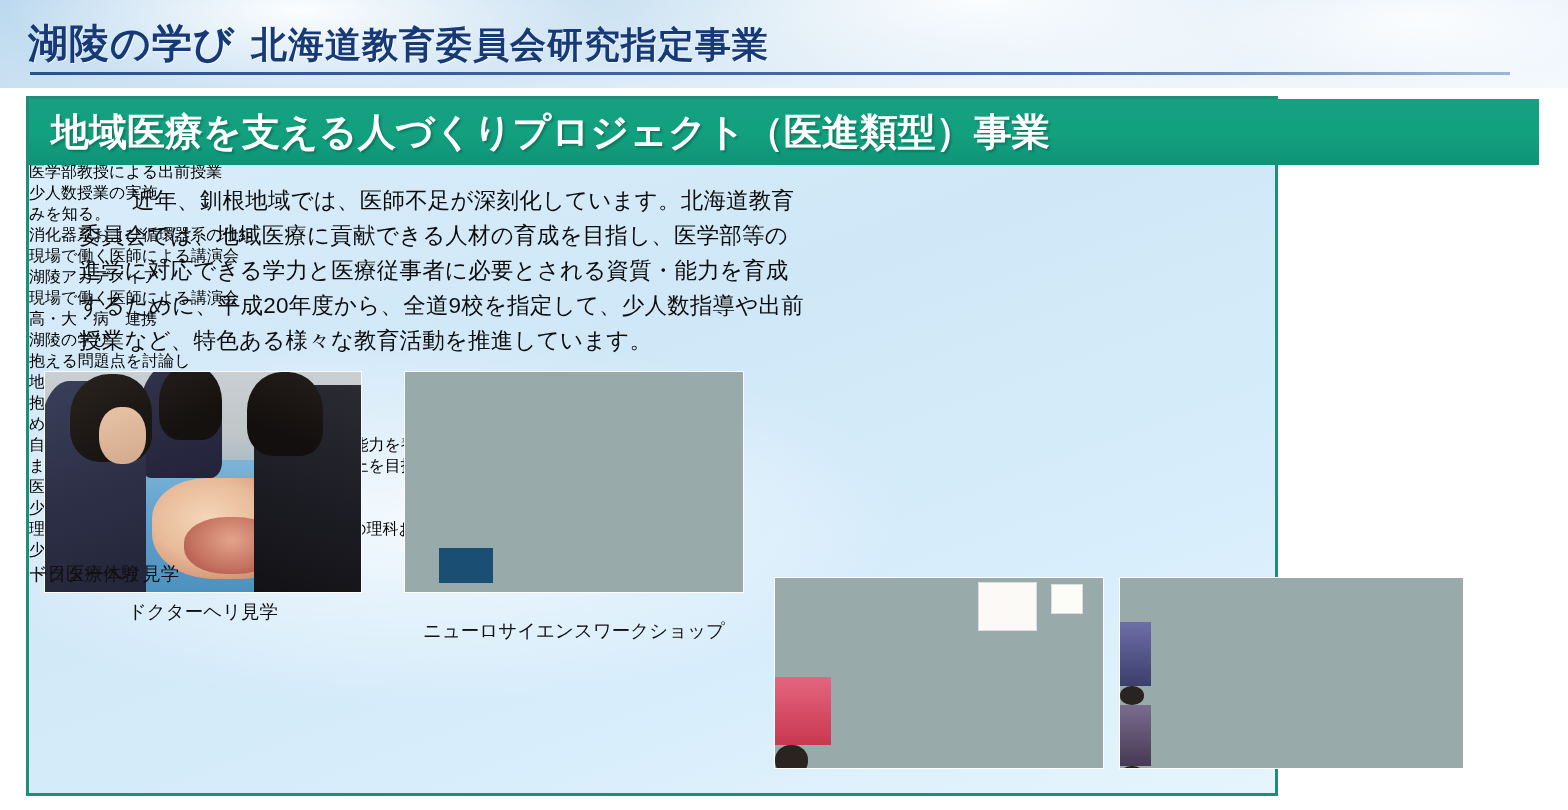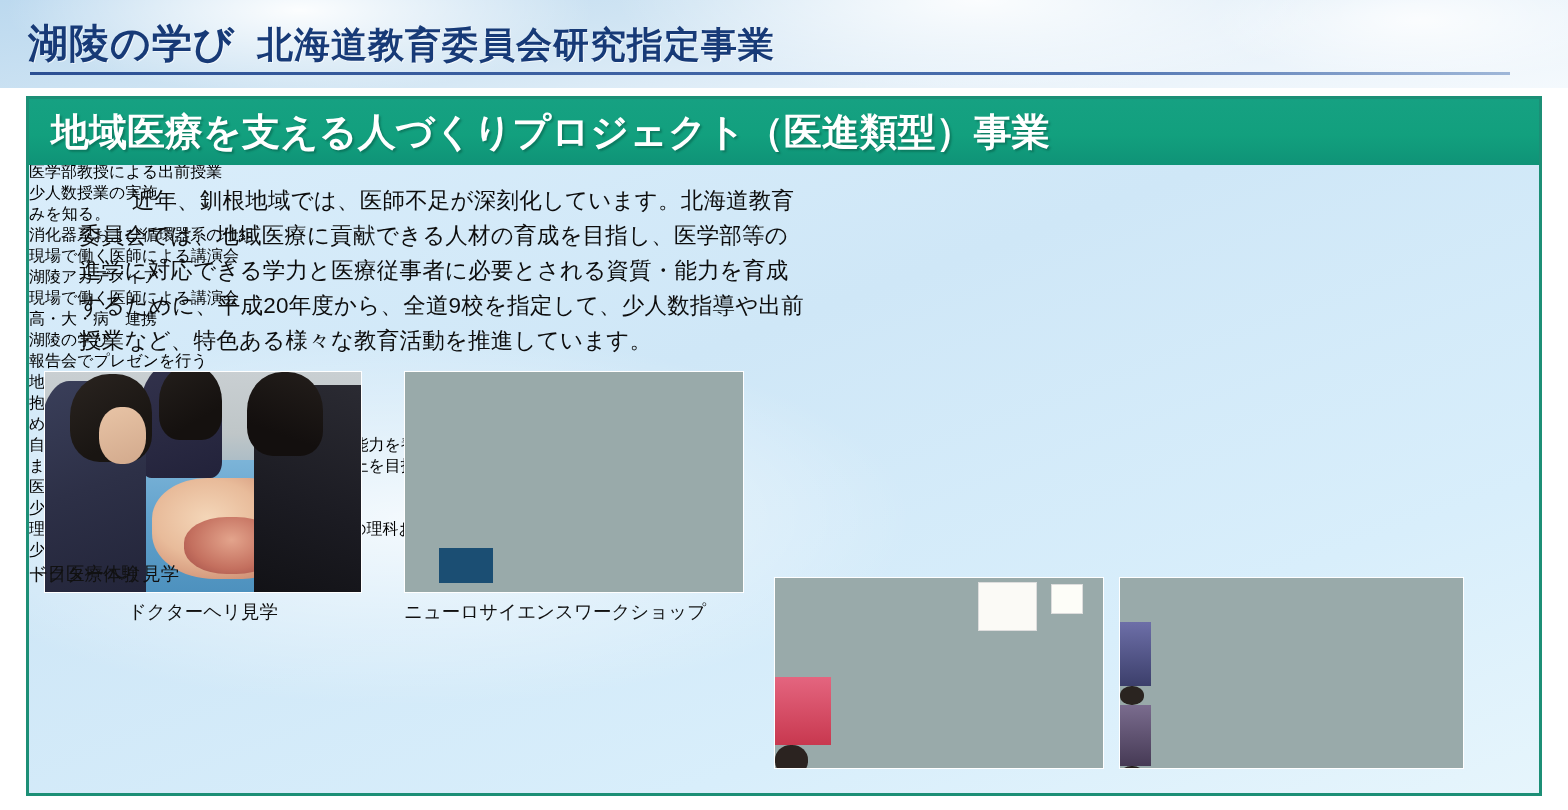--- a/index.html
+++ b/index.html
@@ -20,29 +20,29 @@
       radial-gradient(ellipse 300px 90px at 1420px 20px, rgba(255,255,255,0.8) 0%, rgba(255,255,255,0) 70%),
       linear-gradient(170deg, #bcd9ef 0%, #cfe4f3 35%, #e8f2fa 70%, #f4f9fd 100%);
   }
   .header-title {
     position: absolute; left: 28px; top: 16px;
     font-size: 40px; font-weight: bold; letter-spacing: 1px;
     color: #173a77; white-space: nowrap;
     font-family: "Liberation Serif", "DejaVu Serif", serif;
     text-shadow: 1px 1px 0 rgba(255,255,255,0.6);
   }
-  .header-title .part2 { margin-left: 22px; font-size: 36px; }
+  .header-title .part2 { margin-left: 16px; font-size: 36px; }
   .header-rule {
     position: absolute; left: 30px; top: 72px; width: 1480px; height: 3px;
     background: linear-gradient(90deg, #2b4f93 0%, #4a6fae 70%, #9fb7d8 100%);
   }
 
   
   .outer-frame {
-    position: absolute; left: 26px; top: 96px; width: 1516px; height: 700px;
+    position: absolute; left: 26px; top: 96px; width: 1252px; height: 700px;
     border: 3px solid #1c8f76;
     background:
       radial-gradient(ellipse 700px 260px at 380px 420px, rgba(255,255,255,0.75) 0%, rgba(255,255,255,0) 72%),
       linear-gradient(160deg, #dbeefb 0%, #cfe7f7 40%, #d8eefb 75%, #e6f5fc 100%);
   }
 
   
   .title-banner {
     position: absolute; left: 0px; top: 0px; width: 1510px; height: 66px;
     background: linear-gradient(180deg, #16a182 0%, #12a07e 55%, #0f9377 100%);
@@ -64,21 +64,21 @@
   .intro p { text-indent: 30px; }
 
   
   .photo { position: absolute; overflow: hidden; background: #9aa; border: 1px solid #fff; }
   .ph1 { left: 15px; top: 272px; width: 318px; height: 222px; }
   .ph2 { left: 375px; top: 272px; width: 340px; height: 222px; }
   .caption {
     position: absolute; font-size: 18.5px; color: #111; white-space: nowrap;
   }
   .cap1 { left: 15px; top: 500px; width: 318px; text-align: center; }
-  .cap2 { left: 375px; top: 500px; width: 340px; }
+  .cap2 { left: 375px; top: 519px; width: 340px; text-align: center; }
 
   
   .p1-bg { position:absolute; inset:0; background: linear-gradient(180deg,#c9cfd2 0%, #bfc6c8 28%, #9fb6c4 50%, #7fa6bd 100%); }
   .p1-tray { position:absolute; left:16%; top:40%; width:78%; height:62%;
     background: linear-gradient(180deg,#7cb4d8 0%, #63a3cd 40%, #4c90bd 100%);
     border-radius: 4px; }
   .p1-organ { position:absolute; left:34%; top:48%; width:44%; height:46%;
     background: radial-gradient(ellipse at 40% 40%, #f4d6b8 0%, #e8bb9a 45%, #cf8f74 80%, #b06a58 100%);
     border-radius: 40% 30% 35% 45%; }
   .p1-organ2 { position:absolute; left:44%; top:66%; width:30%; height:26%;
@@ -313,21 +313,21 @@
         </div>
       </div>
 
       <div class="rp-col right">
         <div class="rp-th">高・大・病　連携</div>
         <div class="rp-body">
           <div class="bullet-item">
             <div class="bullet-head">湖陵の学び</div>
           </div>
           <div class="bullet-item">
-            <div class="bullet-head">報告会でプレゼンを行う</div>
+            <div class="bullet-head">抱える問題点を討論し</div>
             <div class="bullet-sub">地域医療の現状と課題を知り、</div>
             <div class="bullet-sub">抱える問題点を討論し、まと</div>
             <div class="bullet-sub">め、報告会でプレゼンを行う。</div>
           </div>
         </div>
       </div>
 
     </div>
 
     <div class="rp-footer">

